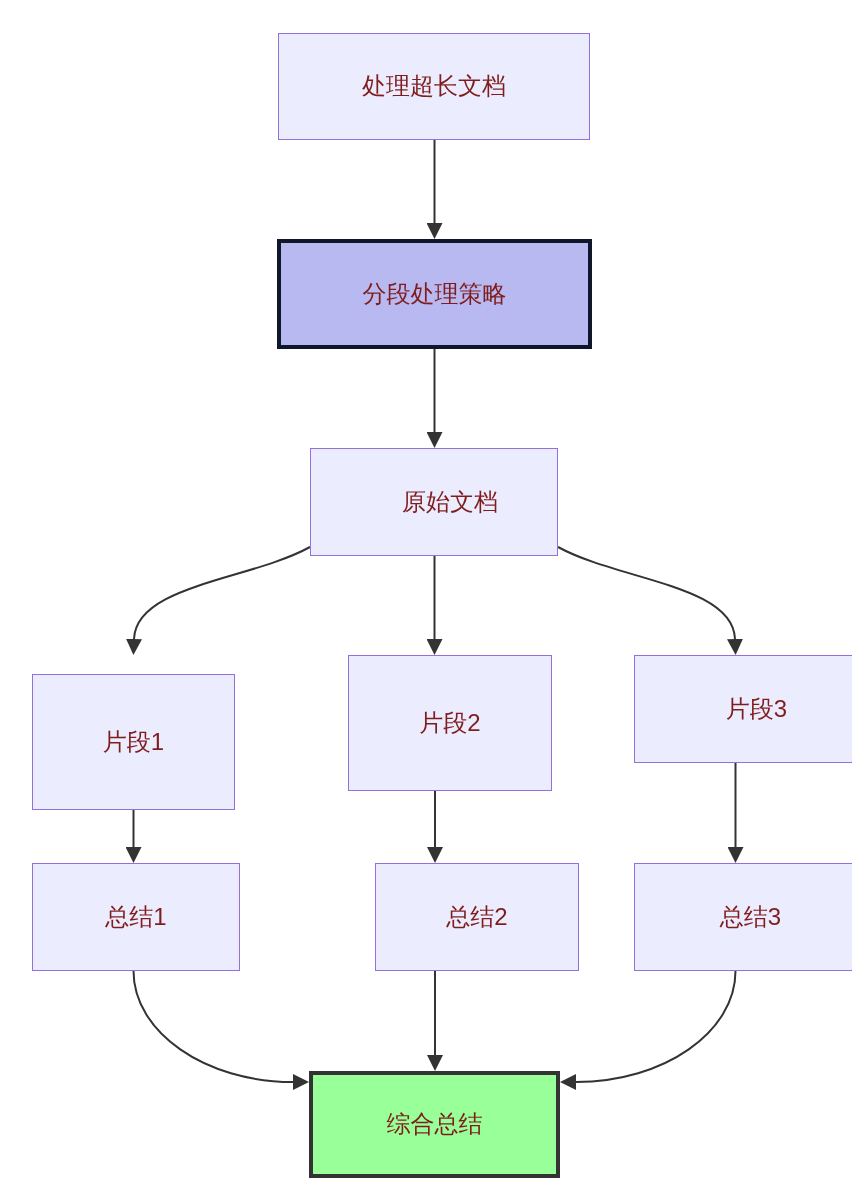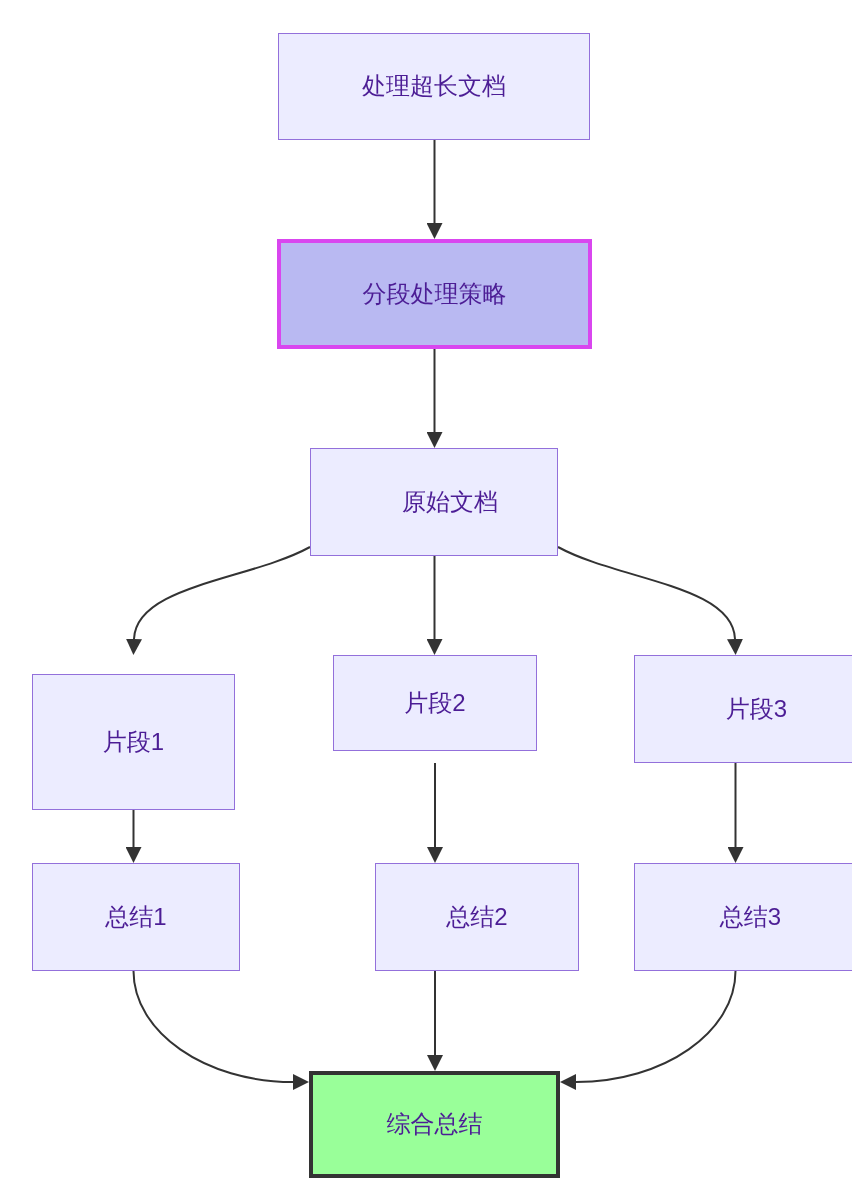--- a/index.html
+++ b/index.html
@@ -22,29 +22,29 @@
     stroke-width: 2px;
   }
   .node {
     position: absolute;
     box-sizing: border-box;
     display: flex;
     align-items: center;
     justify-content: center;
     background: #ECECFF;
     border: 1px solid #9370DB;
-    color: #4c1d95;
+    color: #7f1d1d;
     font-size: 24px;
     line-height: 1.2;
     text-align: center;
     white-space: nowrap;
   }
   .node.emphasis {
     background: #B9B9F2;
-    border: 4px solid #d946ef;
+    border: 4px solid #0f172a;
     text-align: center;
   }
   .node.success {
     background: #99FF99;
     border: 4px solid #333333;
   }
 </style>
 </head>
 <body>
 
@@ -81,21 +81,21 @@
   </svg>
 
   <div class="node" style="left:278px; top:33px; width:312px; height:107px;">处理超长文档</div>
 
   <div class="node emphasis" style="left:277px; top:239px; width:315px; height:110px;">分段处理策略</div>
 
   <div class="node" style="left:310px; top:448px; width:248px; height:108px;padding-left:32px;">原始文档</div>
 
   <div class="node" style="left:32px; top:674px; width:203px; height:136px;">片段1</div>
 
-  <div class="node" style="left:333px; top:655px; width:204px; height:96px;">片段2</div>
+  <div class="node" style="left:348px; top:655px; width:204px; height:136px;">片段2</div>
 
   <div class="node" style="left:634px; top:655px; width:245px; height:108px;">片段3</div>
 
   <div class="node" style="left:32px; top:863px; width:208px; height:108px;">总结1</div>
 
   <div class="node" style="left:333px; top:863px; width:204px; height:108px;margin-left:42px;">总结2</div>
 
   <div class="node" style="left:634px; top:863px; width:233px; height:108px;">总结3</div>
 
   <div class="node success" style="left:309px; top:1071px; width:251px; height:107px;">综合总结</div>

